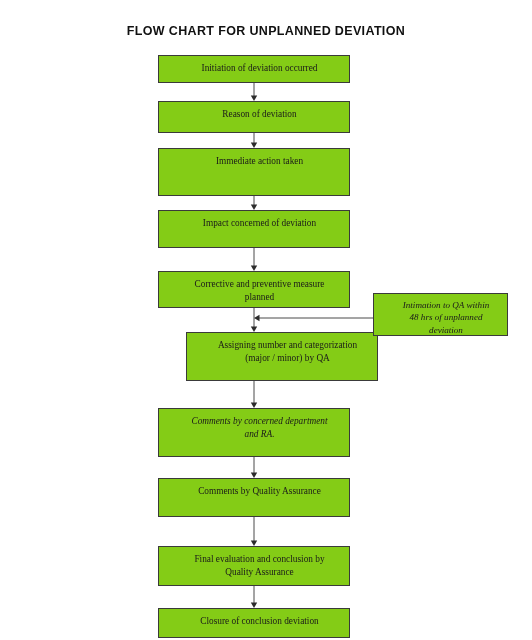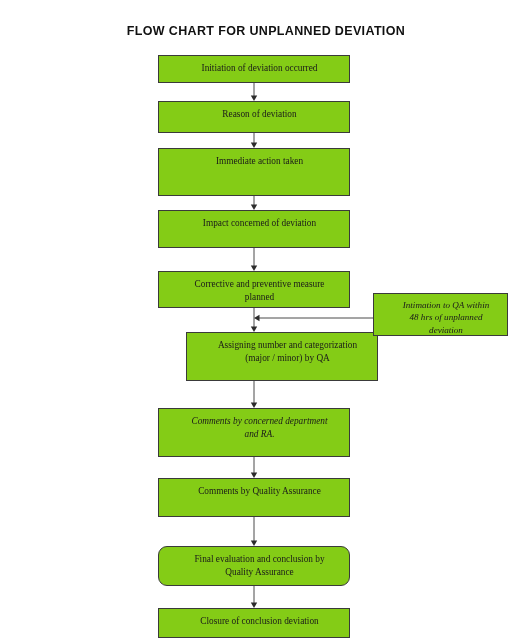--- a/index.html
+++ b/index.html
@@ -131,21 +131,21 @@
         <span class="node-text">Assigning number and categorization
 (major / minor) by QA</span>
       </div>
       <div class="node" style="left: 158px; top: 392px; width: 192px; height: 49px; font-style: italic;">
         <span class="node-text">Comments by concerned department
 and RA.</span>
       </div>
       <div class="node" style="left: 158px; top: 462px; width: 192px; height: 39px;">
         <span class="node-text">Comments by Quality Assurance</span>
       </div>
-      <div class="node" style="left: 158px; top: 530px; width: 192px; height: 40px; border-radius: 9px;">
+      <div class="node" style="left: 158px; top: 530px; width: 192px; height: 40px;">
         <span class="node-text">Final evaluation and conclusion by
 Quality Assurance</span>
       </div>
       <div class="node" style="left: 158px; top: 592px; width: 192px; height: 30px;">
         <span class="node-text">Closure of conclusion deviation</span>
       </div>
       <div class="node side" style="left: 373px; top: 277px; width: 135px; height: 43px; font-style: italic;">
         <span class="node-text">Intimation to QA within
 48 hrs of unplanned
 deviation</span>

